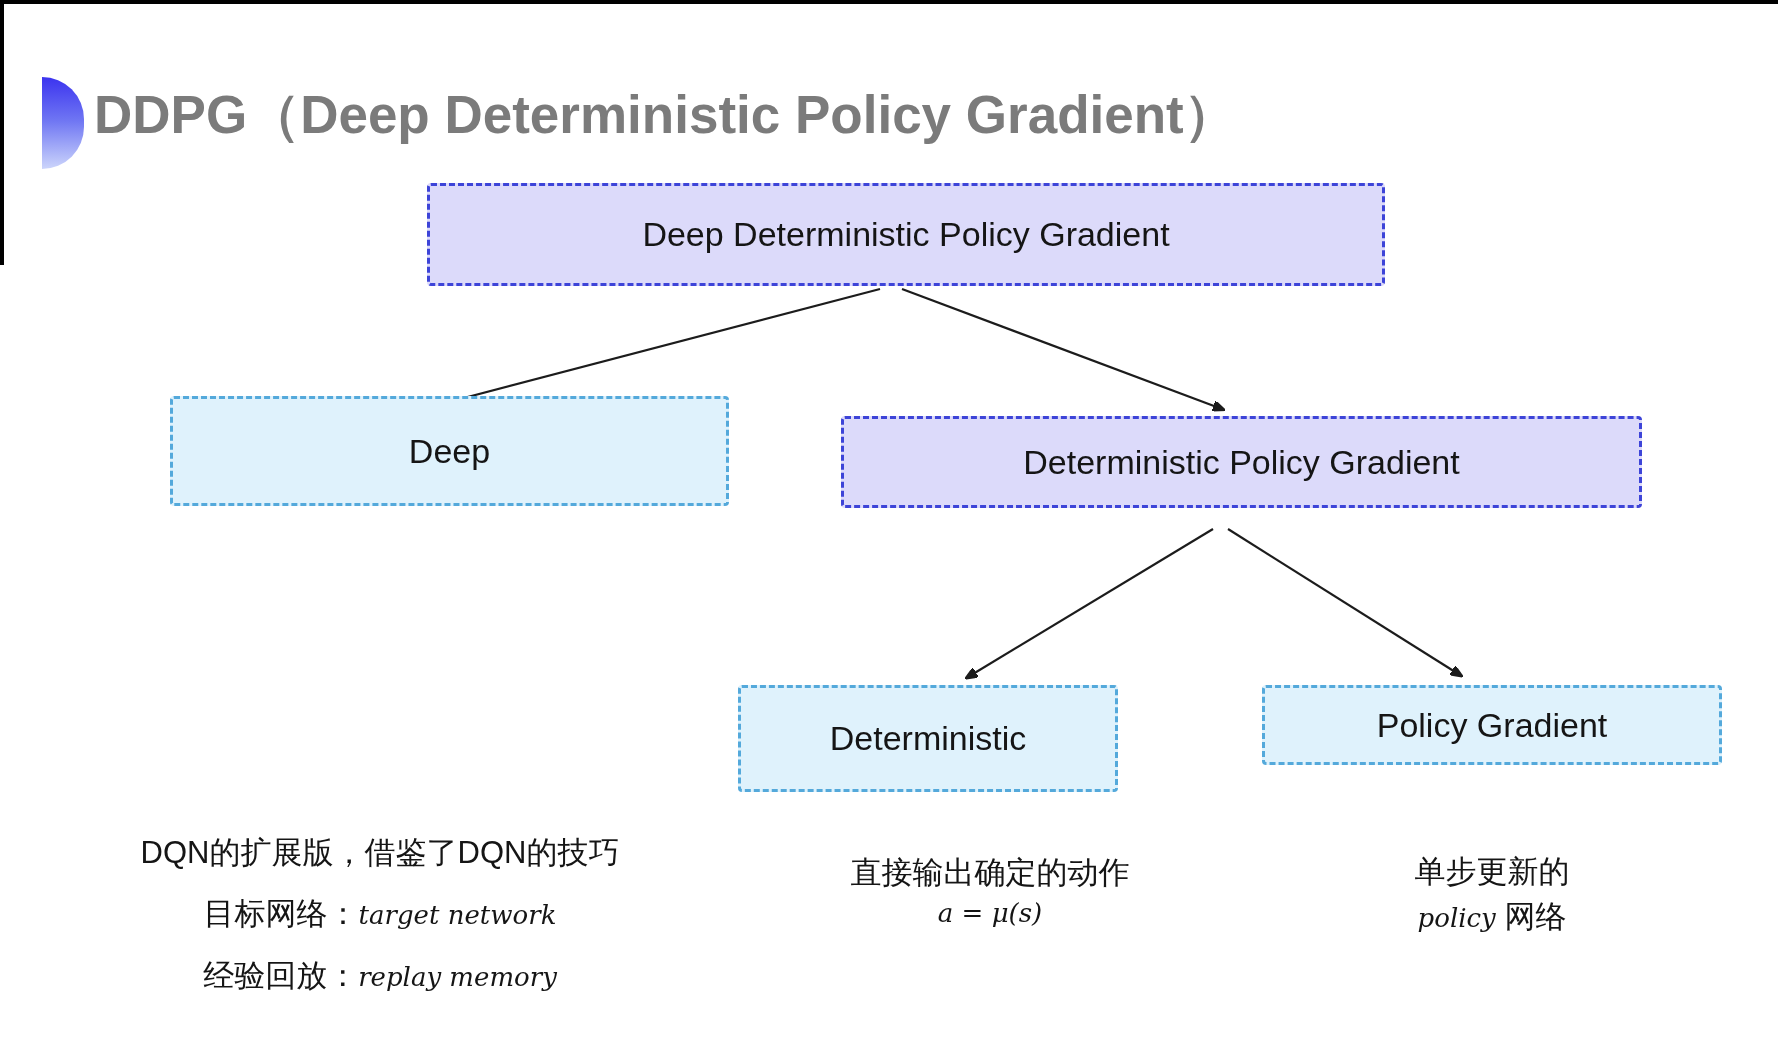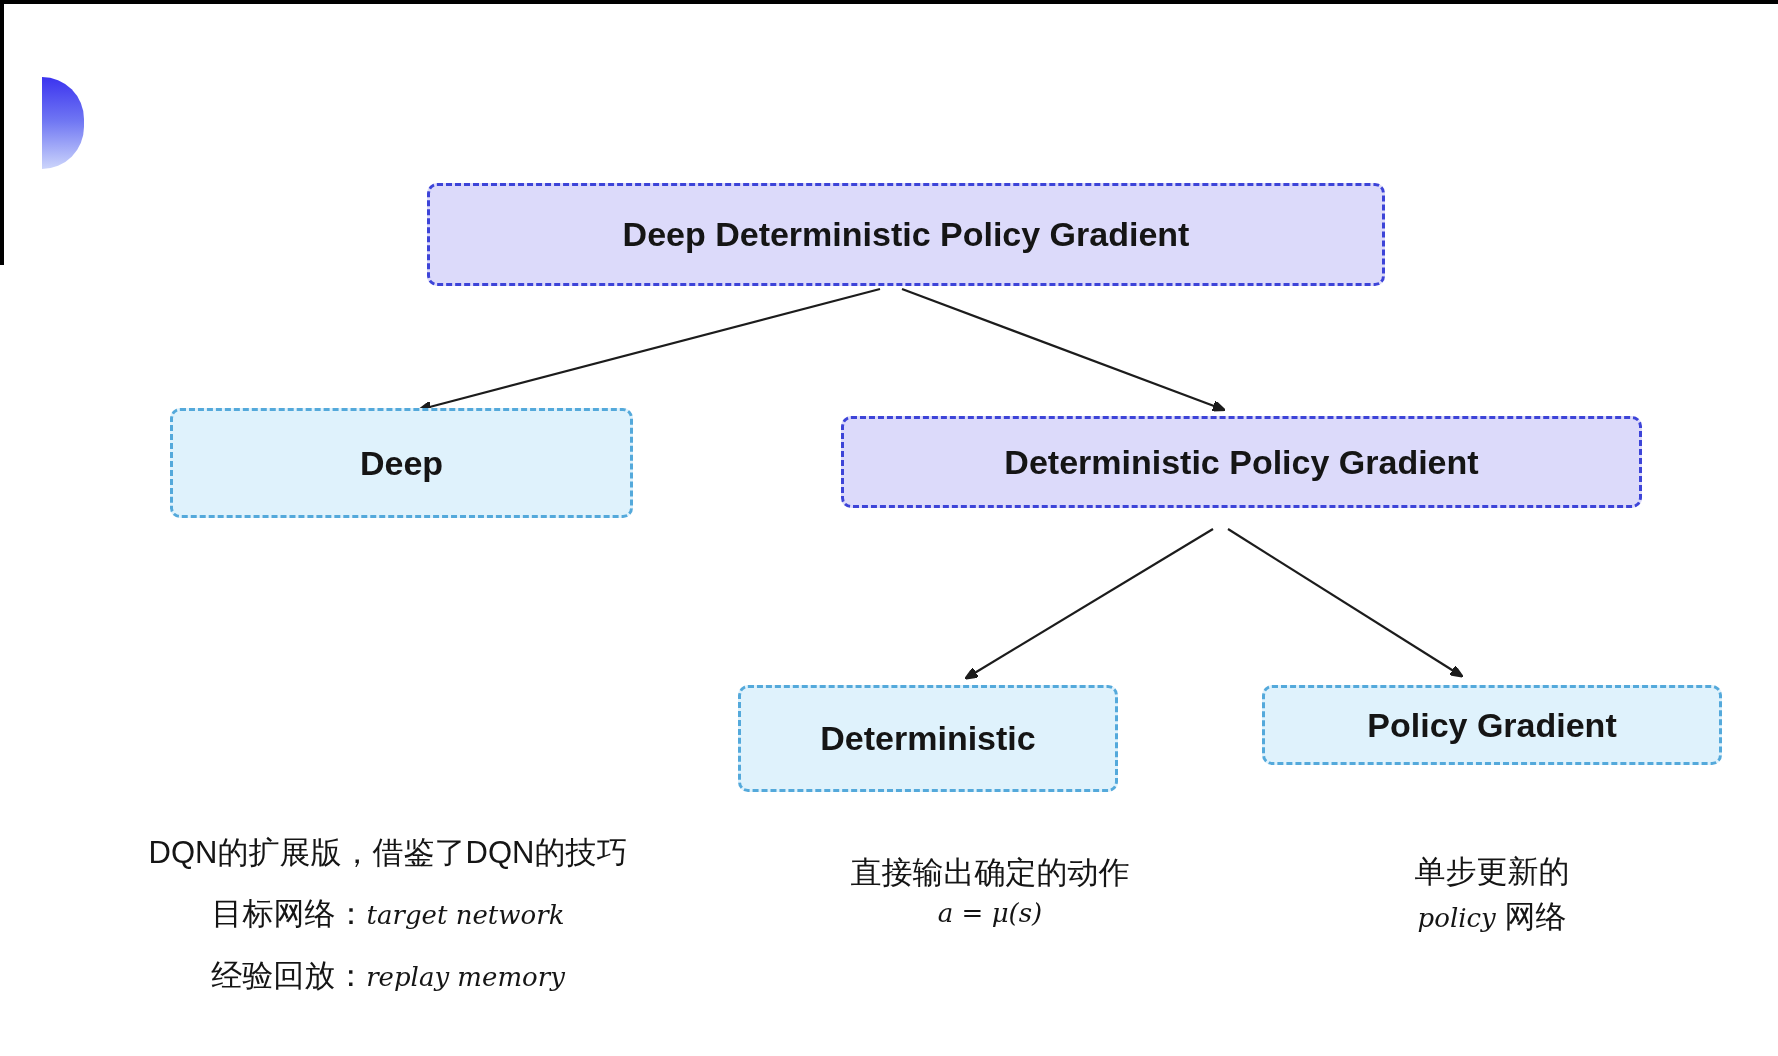--- a/index.html
+++ b/index.html
@@ -20,63 +20,64 @@
   }
   .title{
     position:absolute;left:94px;top:80px;
     font-size:53px;font-weight:600;letter-spacing:0px;
     color:var(--title_gray,#7b7b7b);
     white-space:nowrap;
   }
   .node{
     position:absolute;
     display:flex;align-items:center;justify-content:center;
-    font-size:34px;font-weight:700;
-    border-radius:10px;
+    font-size:34px;font-weight:400;
+    border-radius:4px;
     box-sizing:border-box;
     text-align:center;
   }
   .node.lav{
     background:var(--lavender_fill,#dcdafa);
     border:3px dashed var(--lavender_border,#3d44d8);
   }
   .node.cyan{
     background:var(--cyan_fill,#dff2fc);
     border:3px dashed var(--cyan_border,#54a9db);
   }
   #node-root{left:427px;top:183px;width:958px;height:103px;}
-  #node-deep{left:170px;top:408px;width:463px;height:110px;}
+  #node-deep{left:170px;top:396px;width:559px;height:110px;}
   #node-dpg{left:841px;top:416px;width:801px;height:92px;}
   #node-det{left:738px;top:685px;width:380px;height:107px;}
   #node-pg{left:1262px;top:685px;width:460px;height:80px;}
   #arrows{position:absolute;left:0;top:0;width:1778px;height:1056px;pointer-events:none;}
   #arrows line{stroke:var(--arrow_black,#1c1c1c);stroke-width:2.2;}
   #arrows path{fill:var(--arrow_black,#1c1c1c);}
   .note{position:absolute;text-align:center;font-size:31px;font-weight:500;}
   .note .nline{line-height:42px;margin-bottom:19px;white-space:nowrap;}
   .math{
     font-family:"DejaVu Serif","Liberation Serif",serif;
     font-style:italic;font-weight:400;
     font-size:26px;
   }
-  #note-deep{left:128px;top:832px;width:520px;}
+  #note-deep{left:120px;top:832px;width:520px;}
   #note-det{left:790px;top:852px;width:400px;}
   #note-det .nline{line-height:41px;margin-bottom:0;}
   #note-pg{left:1292px;top:849px;width:400px;}
   #note-pg .nline{line-height:45px;margin-bottom:0;}
 </style>
 </head>
 <body>
 
 <div id="canvas">
 
   <div class="frame-top"></div>
   <div class="frame-left"></div>
 
   <div class="bullet"></div>
+  <div class="title">DDPG（Deep Deterministic Policy Gradient）</div>
 
   <svg id="arrows" viewBox="0 0 1778 1056">
     <defs>
       <marker id="ah" markerWidth="12" markerHeight="10" refX="9" refY="5" orient="auto" markerUnits="userSpaceOnUse">
         <path d="M0,0 L12,5 L0,10 z" transform="scale(1.4) translate(-1.5,-1.4)"></path>
       </marker>
     </defs>
     <line x1="880" y1="289" x2="422" y2="409" marker-end="url(#ah)"></line>
     <line x1="902" y1="289" x2="1222" y2="409" marker-end="url(#ah)"></line>
     <line x1="1213" y1="529" x2="968" y2="677" marker-end="url(#ah)"></line>

